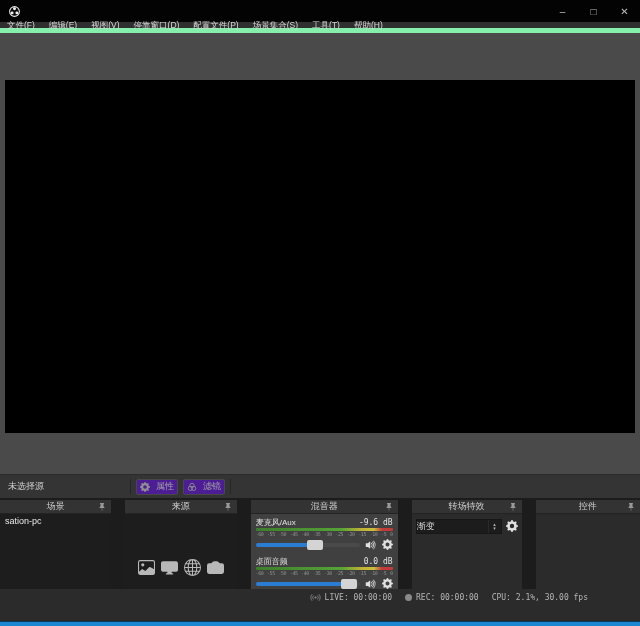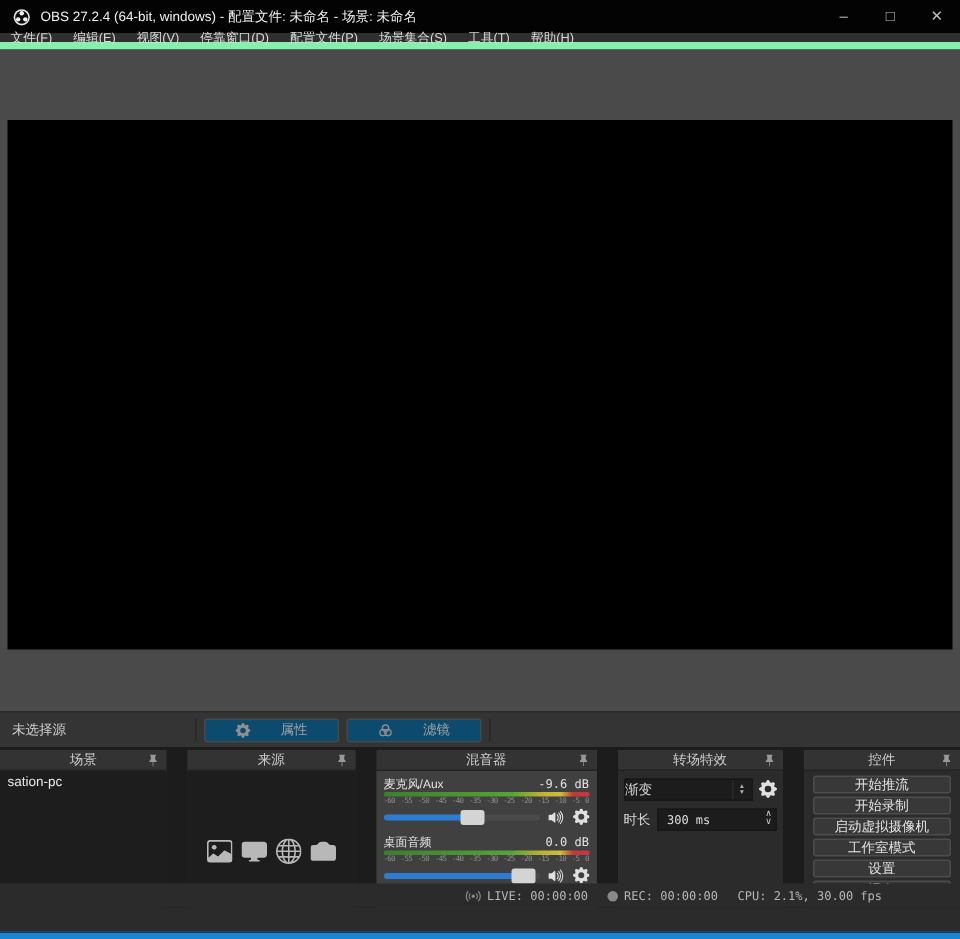--- a/index.html
+++ b/index.html
@@ -29,22 +29,22 @@
   
   .workspace { position:absolute; top:33px; left:0; right:0; height:441px; background:#4a4a4a; }
   .canvas { position:absolute; left:5px; top:47px; width:630px; height:353px; background:#000; }
 
   
   .srcbar { position:absolute; top:474px; left:0; right:0; height:24px; background:#343434;
             border-top:1px solid #2a2a2a; display:flex; align-items:center; }
   .srcbar-status { font-size:9px; color:#cfcfcf; margin-left:8px; }
   .srcbar-tools { position:absolute; left:130px; display:flex; align-items:center; gap:5px; height:100%; }
   .vsep { width:1px; height:15px; background:#262626; }
-  .tool-btn { display:flex; align-items:center; gap:20px; background:#0c4a6e; border:1px solid #484848;
-              border-radius:2px; height:16px; padding:0 20px; color:#a3a3a3; font-size:9px; }
+  .tool-btn { display:flex; align-items:center; gap:6px; background:#4c1d95; border:1px solid #484848;
+              border-radius:2px; height:16px; padding:0 3px; color:#a3a3a3; font-size:9px; }
   .tool-btn svg { width:10px; height:10px; fill:#8f8f8f; }
 
   
   .docks { position:absolute; top:498px; left:0; width:640px; height:107px; background:#1c1c1c;
            display:flex; gap:14px; padding-top:2px; }
   .panel { background:#2b2b2b; display:flex; flex-direction:column; }
   .p-scenes { width:120px; } .p-sources { width:121px; } .p-mixer { width:159px; }
   .p-trans { width:119px; } .p-controls { width:113px; }
   .panel-header { flex:0 0 14px; background:#333333; border-bottom:1px solid #232323;
                   display:flex; align-items:center; justify-content:center; position:relative; }
@@ -127,21 +127,20 @@
 <body>
 
 <div class="titlebar">
   <svg class="obs-logo" viewBox="0 0 24 24">
     <circle cx="12" cy="12" r="10" fill="#e8e8e8"></circle>
     <circle cx="12" cy="12" r="8" fill="#0b0b0b"></circle>
     <circle cx="12" cy="7" r="2.7" fill="#f2f2f2"></circle>
     <circle cx="7.6" cy="14.6" r="2.7" fill="#f2f2f2"></circle>
     <circle cx="16.4" cy="14.6" r="2.7" fill="#f2f2f2"></circle>
   </svg>
-  <span class="title-text">OBS 27.2.4 (64-bit, windows) - 配置文件: 未命名 - 场景: 未命名</span>
   <div class="win-btns">
     <div class="win-btn">–</div>
     <div class="win-btn">□</div>
     <div class="win-btn">✕</div>
   </div>
 </div>
 
 <div class="menubar">
   <span class="menu-item">文件(F)</span>
   <span class="menu-item">编辑(E)</span>
@@ -338,47 +337,29 @@
           <span class="select-value">渐变</span>
           <div class="select-spin">
             <span>▴</span>
             <span>▾</span>
           </div>
         </div>
         <svg class="tr-gear" viewBox="0 0 16 16">
             <path d="M9.405 1.05c-.413-1.4-2.397-1.4-2.81 0l-.1.34a1.464 1.464 0 0 1-2.105.872l-.31-.17c-1.283-.698-2.686.705-1.987 1.987l.169.311c.446.82.023 1.841-.872 2.105l-.34.1c-1.4.413-1.4 2.397 0 2.81l.34.1a1.464 1.464 0 0 1 .872 2.105l-.17.31c-.698 1.283.705 2.686 1.987 1.987l.311-.169a1.464 1.464 0 0 1 2.105.872l.1.34c.413 1.4 2.397 1.4 2.81 0l.1-.34a1.464 1.464 0 0 1 2.105-.872l.31.17c1.283.698 2.686-.705 1.987-1.987l-.169-.311a1.464 1.464 0 0 1 .872-2.105l.34-.1c1.4-.413 1.4-2.397 0-2.81l-.34-.1a1.464 1.464 0 0 1-.872-2.105l.17-.31c.698-1.283-.705-2.686-1.987-1.987l-.311.169a1.464 1.464 0 0 1-2.105-.872l-.1-.34zM8 10.93a2.929 2.929 0 1 1 0-5.86 2.929 2.929 0 0 1 0 5.858z"></path>
           </svg>
       </div>
-      <div class="trans-row2">
-        <span class="lbl">时长</span>
-        <div class="spinbox">
-          <span class="spin-val">300 ms</span>
-          <div class="spin-arrows">
-            <span>∧</span>
-            <span>∨</span>
-          </div>
-        </div>
-      </div>
     </div>
   </div>
 
   <div class="panel p-controls">
     <div class="panel-header">
       <span class="panel-title">控件</span>
       <svg class="pin" viewBox="0 0 16 16">
           <path d="M4.146.146A.5.5 0 0 1 4.5 0h7a.5.5 0 0 1 .5.5c0 .68-.342 1.174-.646 1.479-.126.125-.25.224-.354.298v4.431l.078.048c.203.127.476.314.751.555C12.36 7.775 13 8.527 13 9.5a.5.5 0 0 1-.5.5h-4v4.5c0 .276-.224 1.5-.5 1.5s-.5-1.224-.5-1.5V10h-4a.5.5 0 0 1-.5-.5c0-.973.64-1.725 1.17-2.189A5.9 5.9 0 0 1 5 6.708V2.277a2.8 2.8 0 0 1-.354-.298C4.342 1.674 4 1.179 4 .5a.5.5 0 0 1 .146-.354z"></path>
         </svg>
-    </div>
-    <div class="panel-body controls-body">
-      <div class="ctl-btn">开始推流</div>
-      <div class="ctl-btn">开始录制</div>
-      <div class="ctl-btn">启动虚拟摄像机</div>
-      <div class="ctl-btn">工作室模式</div>
-      <div class="ctl-btn">设置</div>
-      <div class="ctl-btn">退出</div>
     </div>
   </div>
 
 </div>
 
 <div class="statusbar">
   <div class="status-item">
     <svg class="bc-ico" viewBox="0 0 16 16" style="fill:none;stroke-width:1.2">
       <circle cx="8" cy="8" r="1.6" style="fill:#8a8a8a;stroke:none"></circle>
       <path d="M5.2 10.8a4 4 0 0 1 0-5.6M3.2 12.8a6.8 6.8 0 0 1 0-9.6M10.8 5.2a4 4 0 0 1 0 5.6M12.8 3.2a6.8 6.8 0 0 1 0 9.6"></path>

